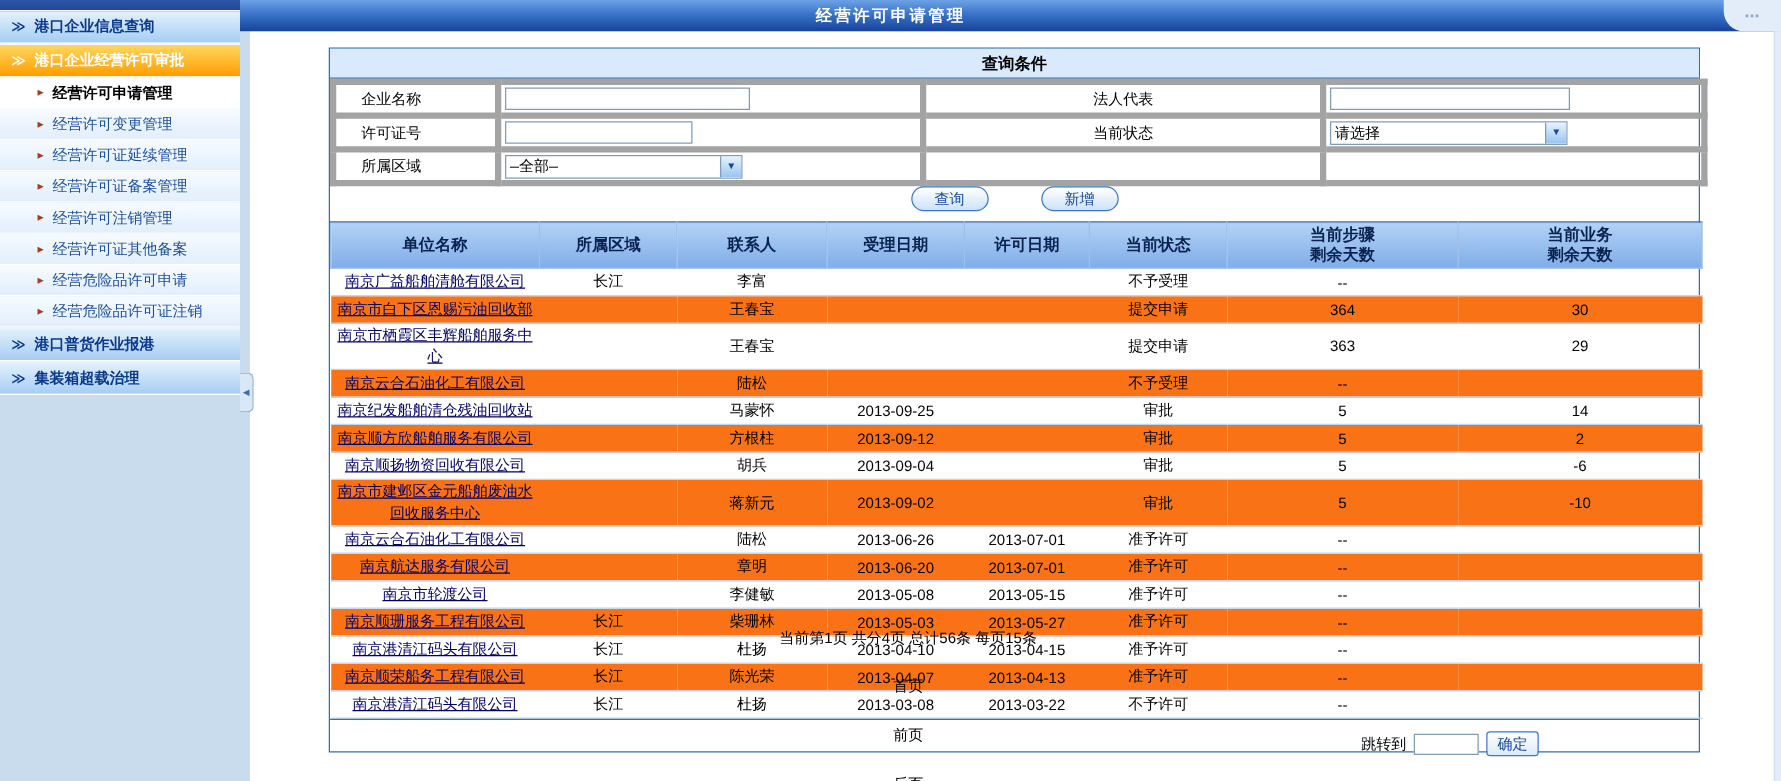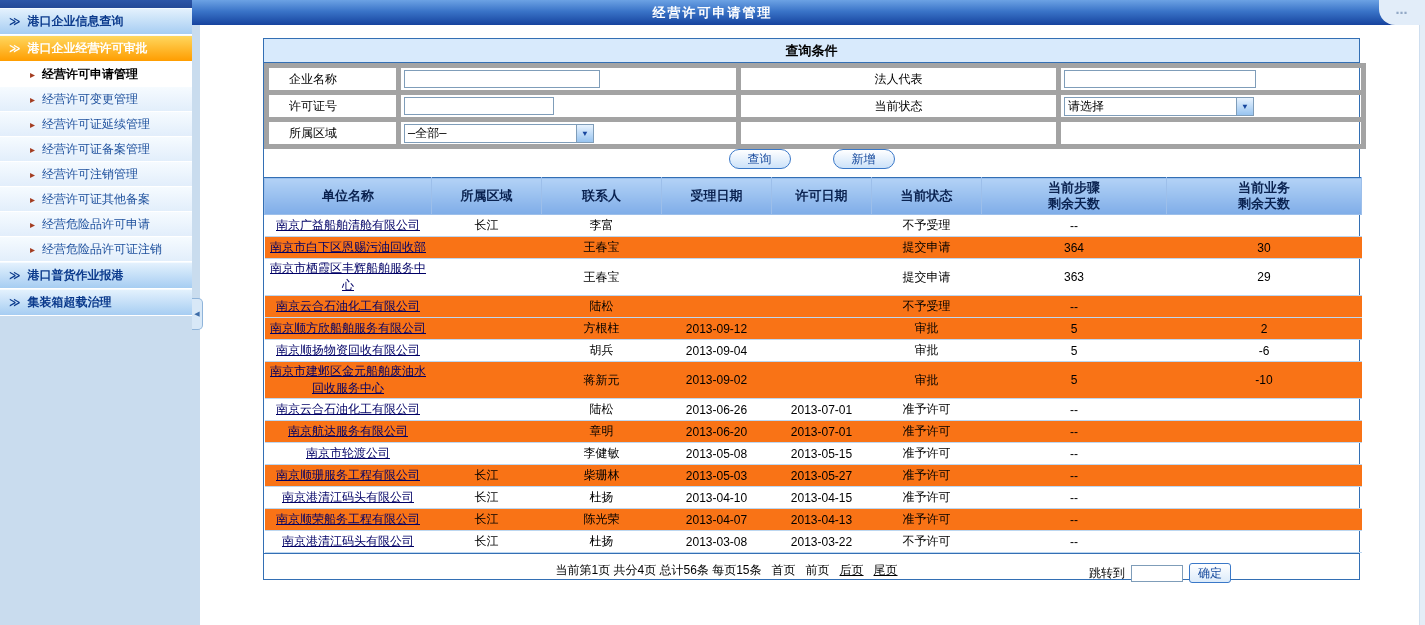--- a/index.html
+++ b/index.html
@@ -68,22 +68,22 @@
   
   table.results { width:100%; border-collapse:collapse; table-layout:fixed; }
   .results th { background:linear-gradient(#b3d2f6,#7fade8); height:37px; font-size:13px;
     font-weight:bold; color:#0a2250; border:1px solid #9dbfea; border-top:1px solid #336fb4;
     white-space:pre-line; line-height:1.25; vertical-align:middle; }
   .results td { height:22px; text-align:center; border-bottom:1px solid #bdd7f0;
     padding:1px 2px; }
   .results tr.alt td { background:#f97316; }
   a.company { color:#000066; text-decoration:underline; cursor:pointer; }
   
-  .pagination { height:26px; border-top:1px solid #336fb4; display:flex; align-items:flex-end;
-    justify-content:center; gap:10px; position:relative; padding-right:170px; }
+  .pagination { height:26px; border-top:1px solid #336fb4; display:flex; align-items:center;
+    justify-content:center; gap:22px; position:relative; padding-right:170px;flex-direction:column; }
   .pg-link { text-decoration:underline; cursor:pointer; }
   .pg-plain { cursor:default; }
   .jump { position:absolute; right:128px; top:0; height:38px; display:flex;
     align-items:center; gap:6px; }
   .jump-input { width:52px; height:17px; border:1px solid #7f9db9; font-family:inherit; }
   .confirm-btn { height:20px; padding:0 8px; border:1px solid #3a78c8;
     background:linear-gradient(#ffffff,#dcebfa); color:#14489c; border-radius:3px;
     font-size:12px; cursor:pointer; font-family:inherit; }
 </style>
 </head>
@@ -266,20 +266,30 @@
           <tr class="alt">
             <td><a class="company">南京云合石油化工有限公司</a></td>
             <td></td>
             <td>陆松</td>
             <td></td>
             <td></td>
             <td>不予受理</td>
             <td>--</td>
             <td></td>
           </tr>
+          <tr>
+            <td><a class="company">南京纪发船舶清仓残油回收站</a></td>
+            <td></td>
+            <td>马蒙怀</td>
+            <td>2013-09-25</td>
+            <td></td>
+            <td>审批</td>
+            <td>5</td>
+            <td>14</td>
+          </tr>
           <tr class="alt">
             <td><a class="company">南京顺方欣船舶服务有限公司</a></td>
             <td></td>
             <td>方根柱</td>
             <td>2013-09-12</td>
             <td></td>
             <td>审批</td>
             <td>5</td>
             <td>2</td>
           </tr>

